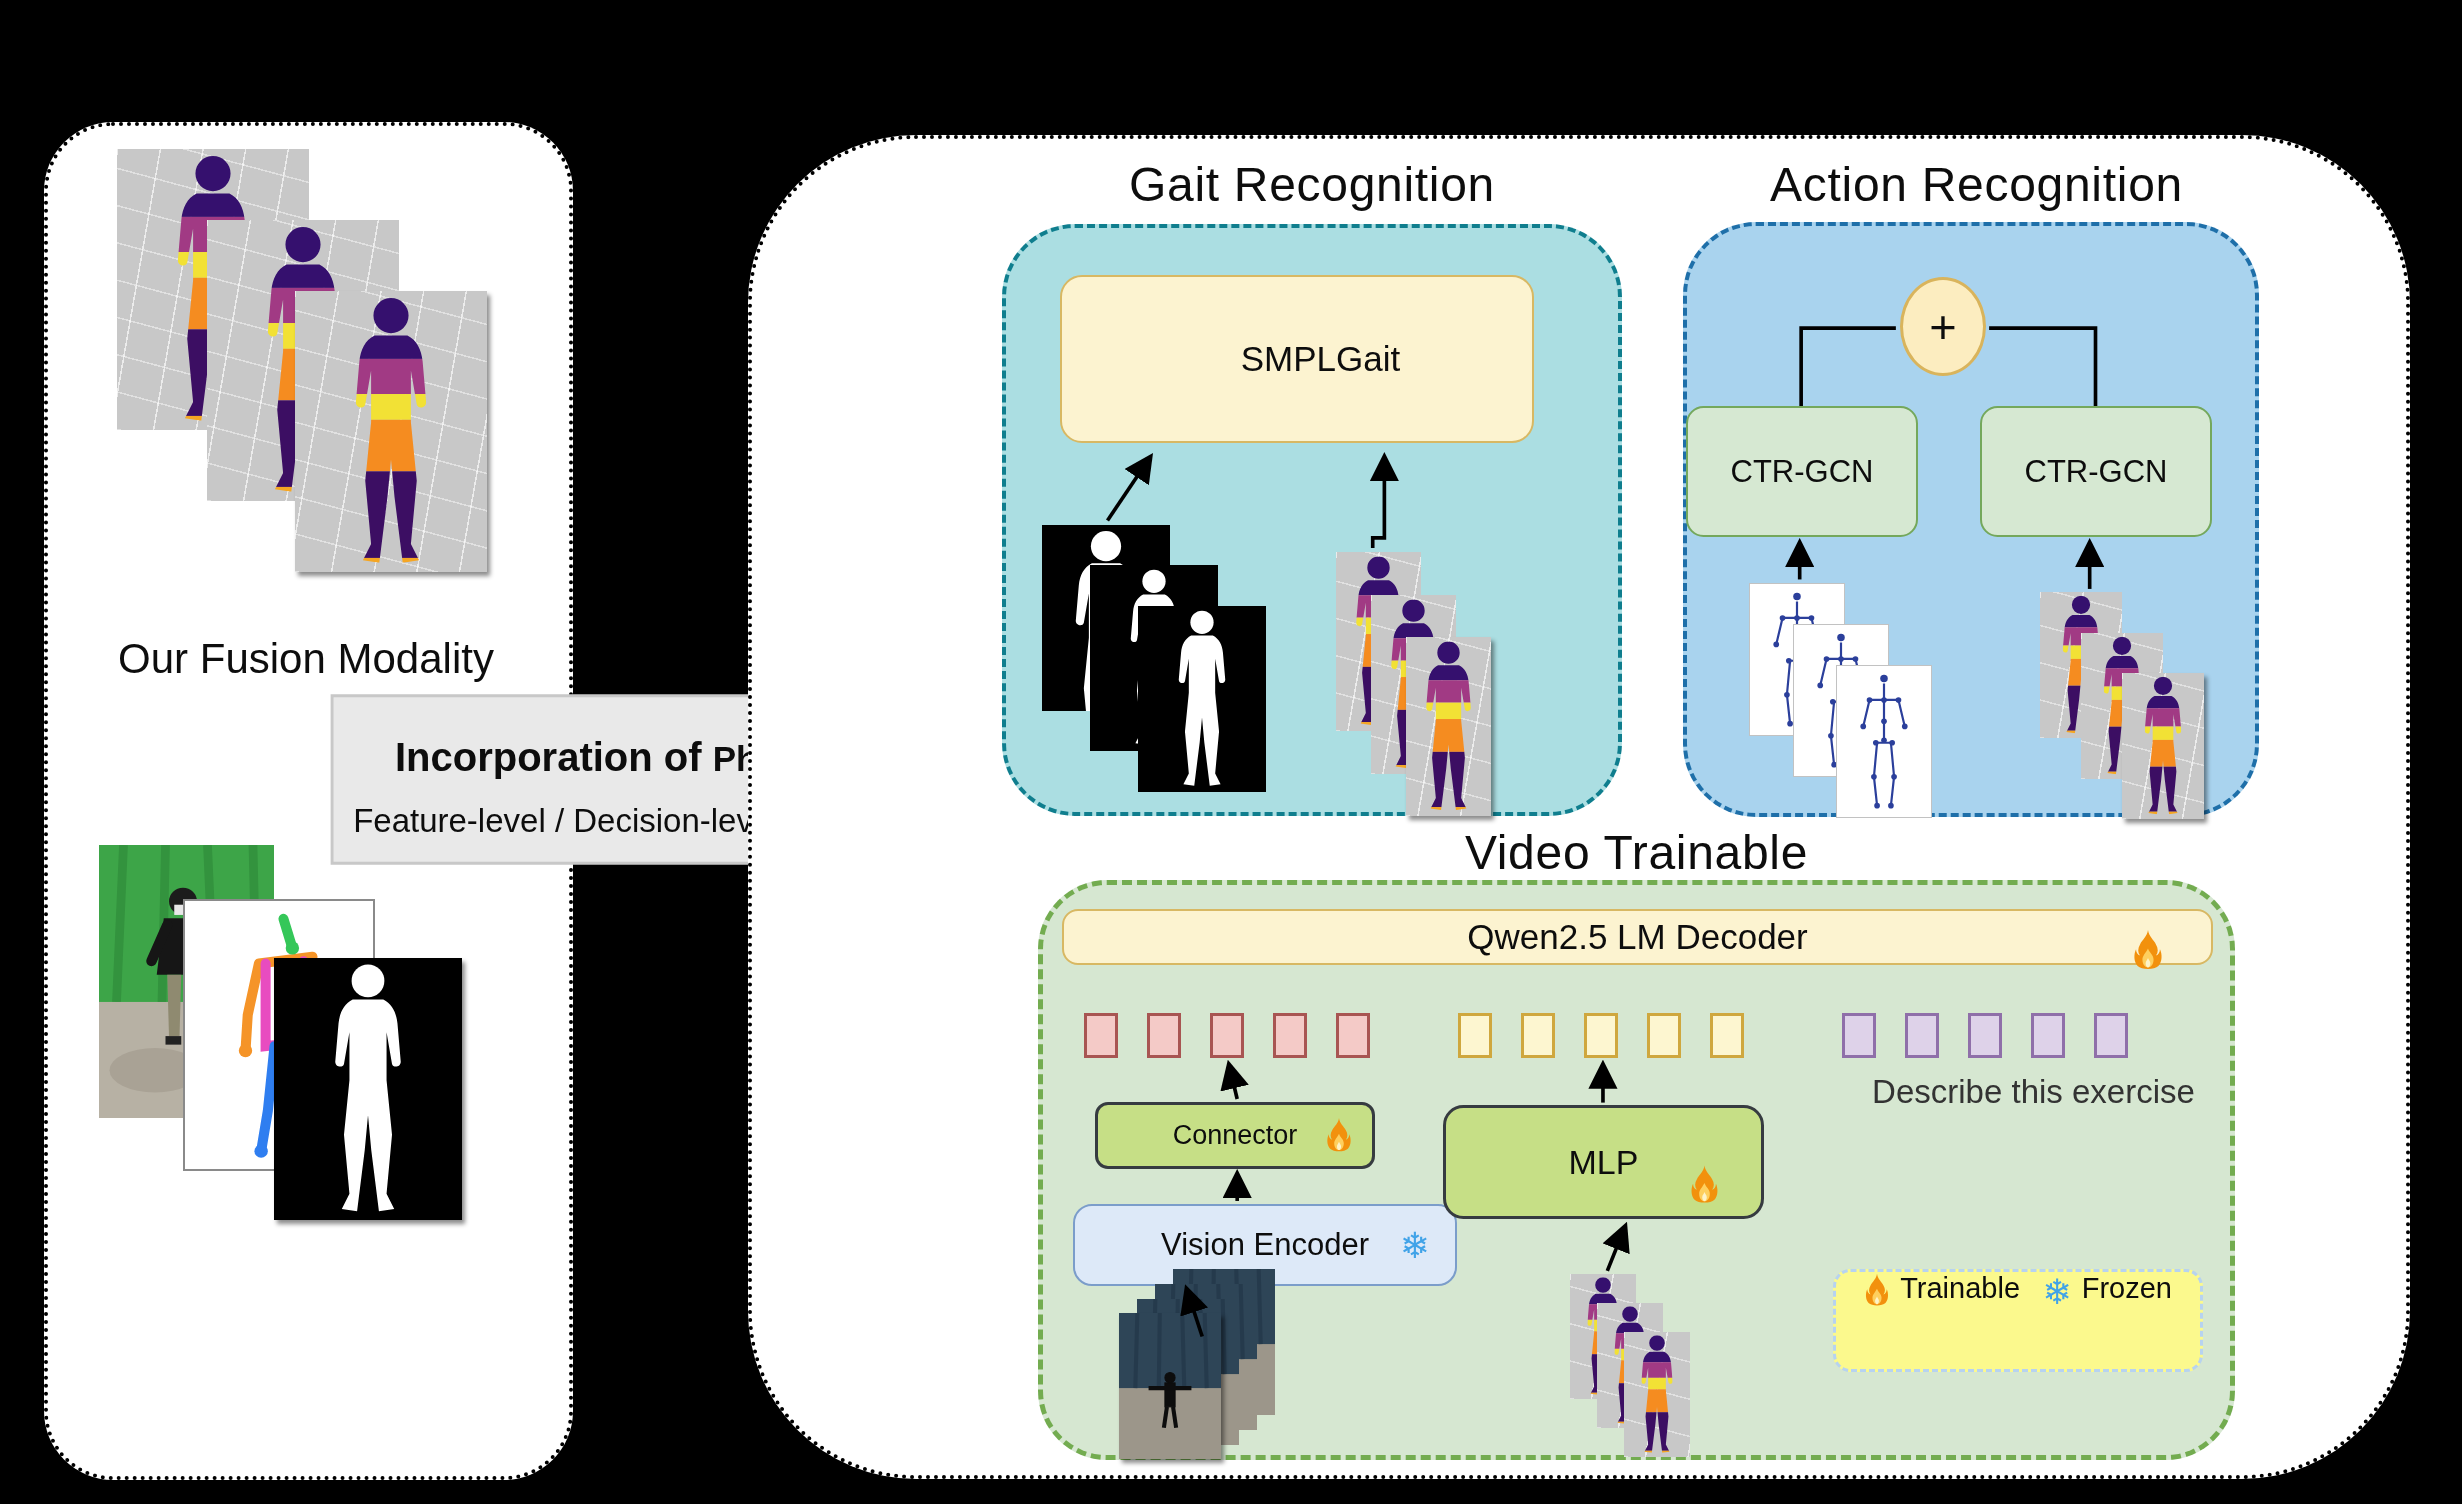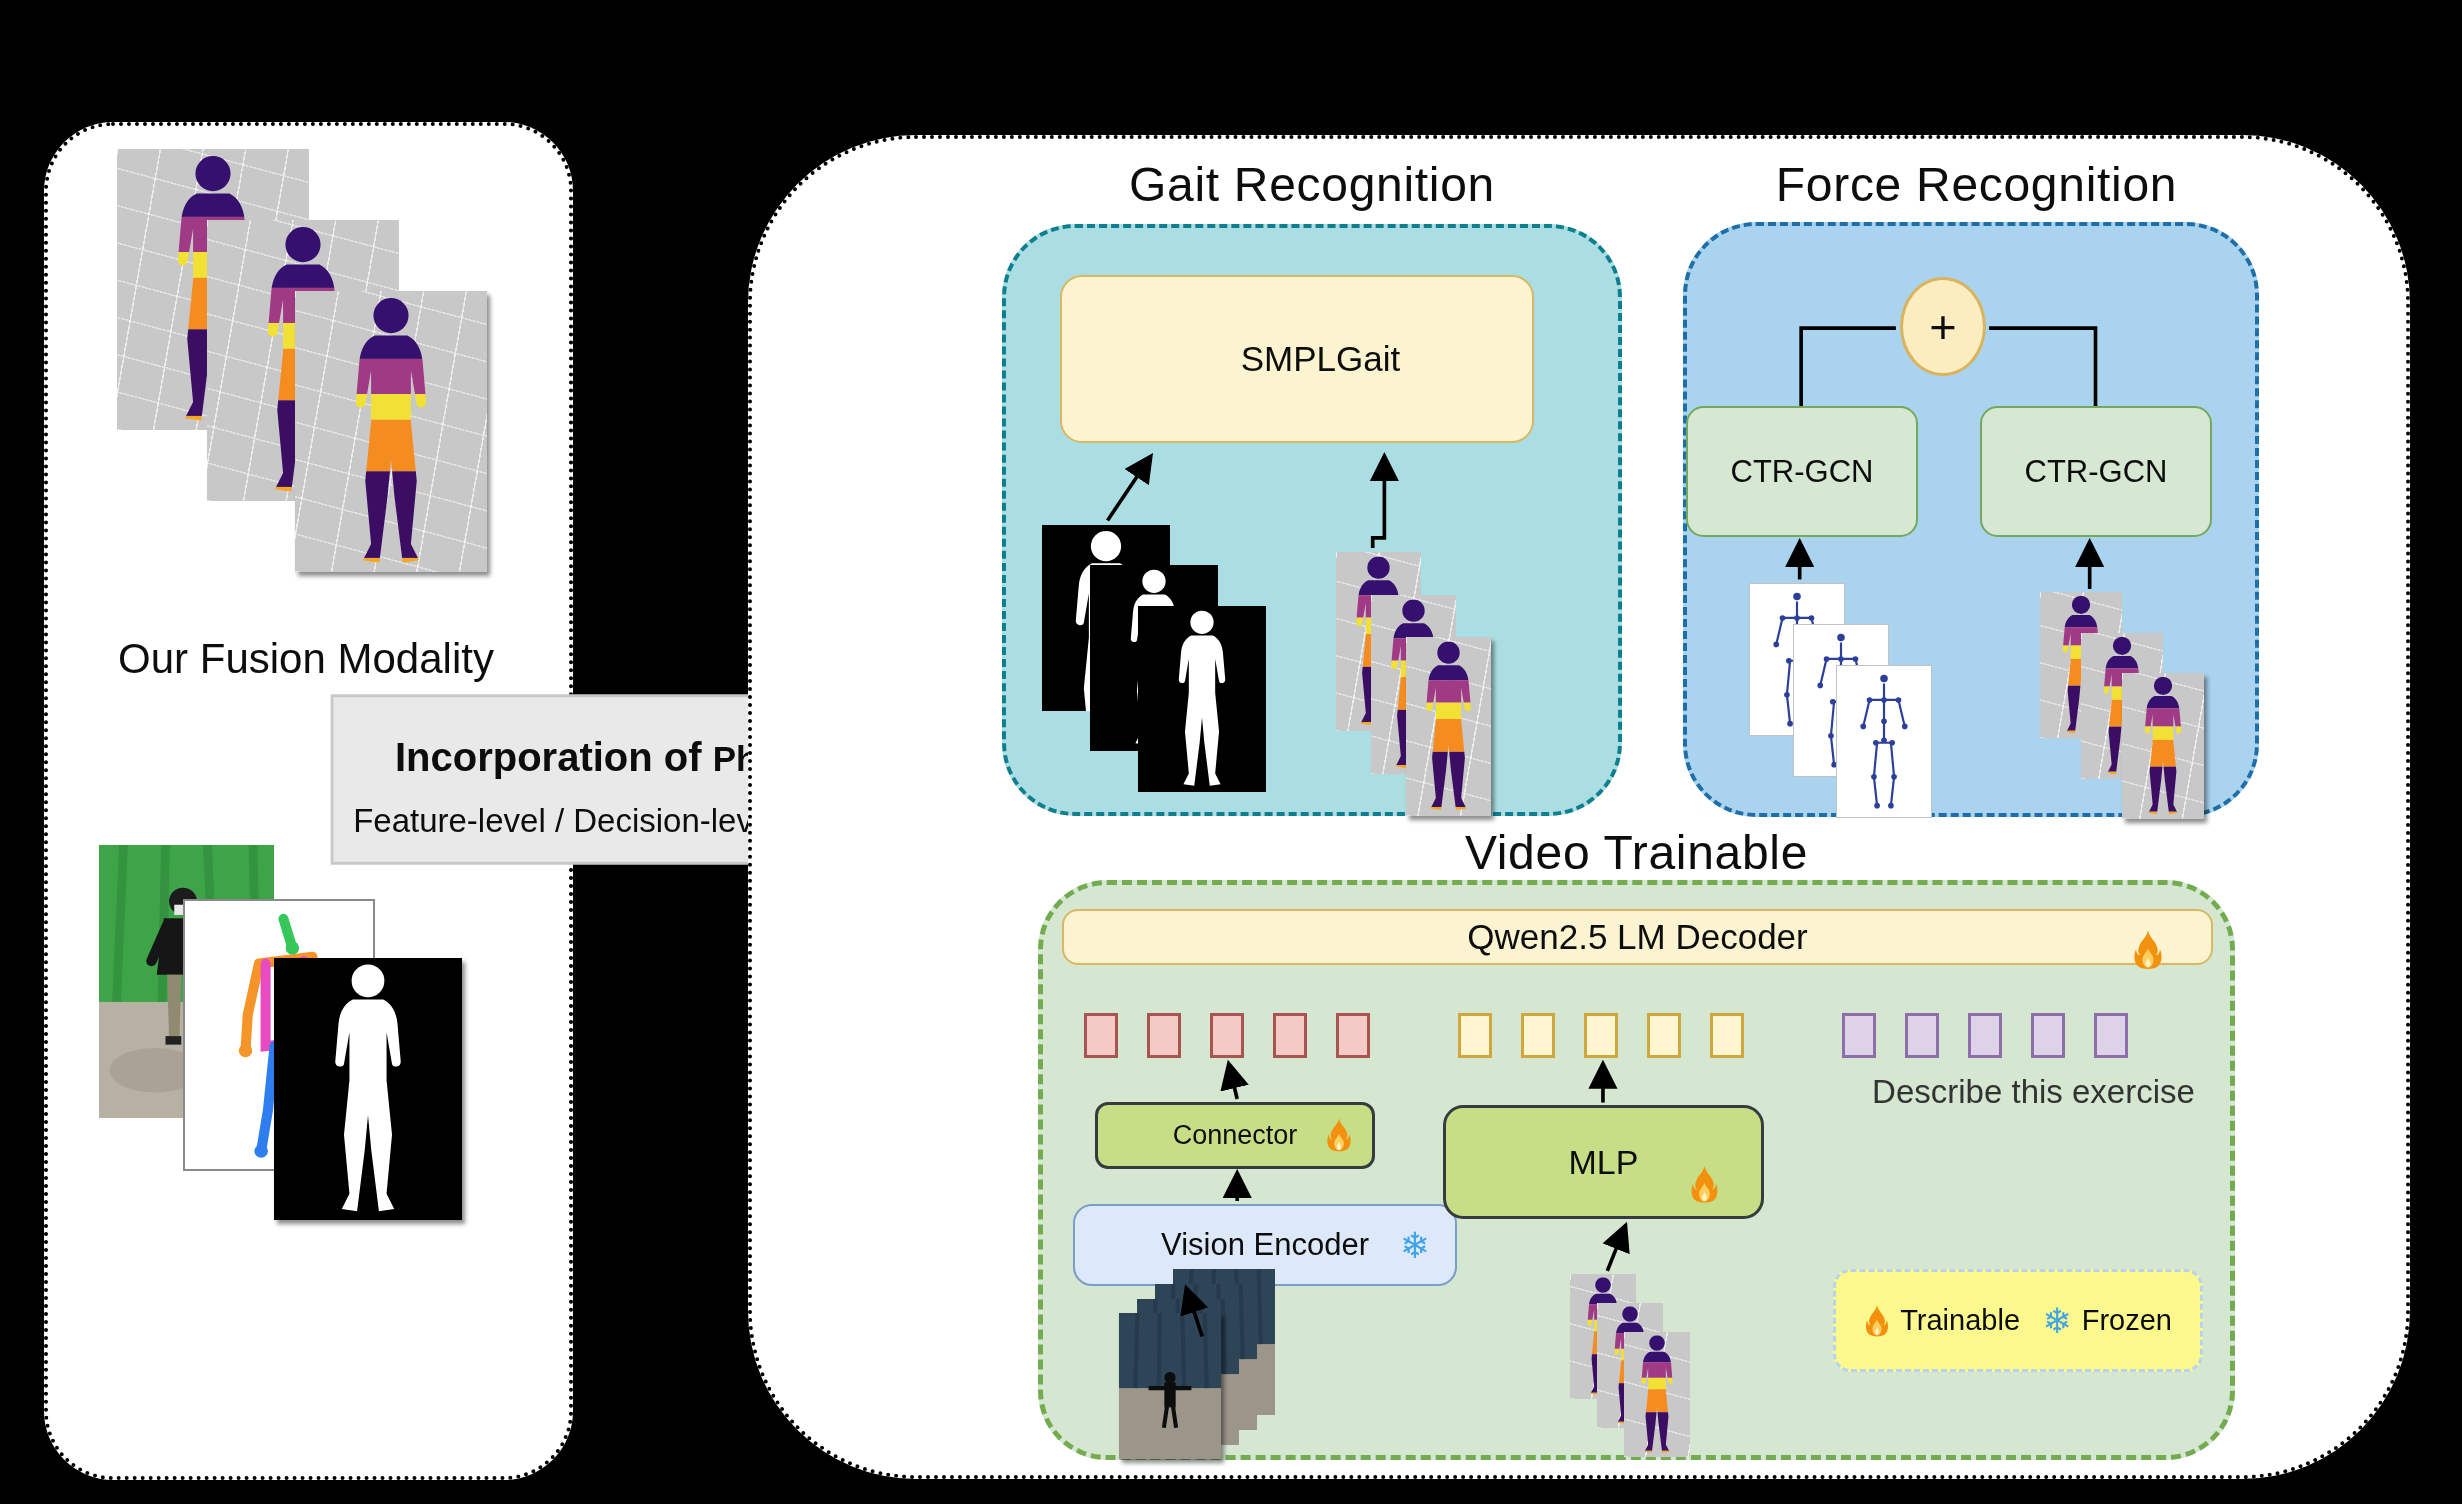--- a/index.html
+++ b/index.html
@@ -49,21 +49,21 @@
   .card svg{position:absolute;left:0;top:0;width:100%;height:100%;}
   
   .token-row{position:absolute;top:1013px;height:45px;white-space:nowrap;}
   .token{display:inline-block;width:34px;height:45px;margin-right:29px;border:3.6px solid;box-sizing:border-box;}
   .token.red{background:#f4cac7;border-color:#a85552;}
   .token.yellow{background:#fdf6d0;border-color:#cfa73e;}
   .token.purple{background:#ded2e9;border-color:#8f6fa9;}
   
   .prompt-text{position:absolute;left:1815px;top:1073px;width:437px;text-align:center;font-size:33px;color:#333;}
   .legend{position:absolute;left:1833px;top:1269px;width:370px;height:103px;background:#fbf98d;border:3.6px dashed #b7d3f0;
-          border-radius:17.5px;display:flex;align-items:center;box-sizing:border-box;padding:0 28px;font-size:29px;}
+          border-radius:17.5px;display:flex;box-sizing:border-box;padding:0 28px;font-size:29px;}
   .legend .spacer{flex:1;}
   .snowflake{font-family:"DejaVu Sans",sans-serif;color:#41a3e8;}
   .ve-box .snowflake{position:absolute;right:25px;top:50%;transform:translateY(-50%);font-size:36px;}
   .legend .snowflake{font-size:35px;margin-right:10.2px;}
   .fire{display:inline-block;}
   .overlay{position:absolute;left:0;top:0;pointer-events:none;}
 </style>
 </head>
 <body>
 
@@ -244,21 +244,21 @@
     <svg viewBox="0 0 100 240">
         <use href="#p-heat"></use>
       </svg>
   </div>
   <div class="card heat-card shadowed" style="left:1406px;top:637px;width:85px;height:179px;">
     <svg viewBox="0 0 100 240">
         <use href="#p-heat"></use>
       </svg>
   </div>
 
-  <div class="section-title action-title">Force Recognition</div>
+  <div class="section-title action-title">Action Recognition</div>
   <div class="task-box blue-box"></div>
   <div class="plus-ellipse">
     <span>+</span>
   </div>
   <div class="model-box ctr-box ctr-left">
     <span>CTR-GCN</span>
   </div>
   <div class="model-box ctr-box ctr-right">
     <span>CTR-GCN</span>
   </div>

